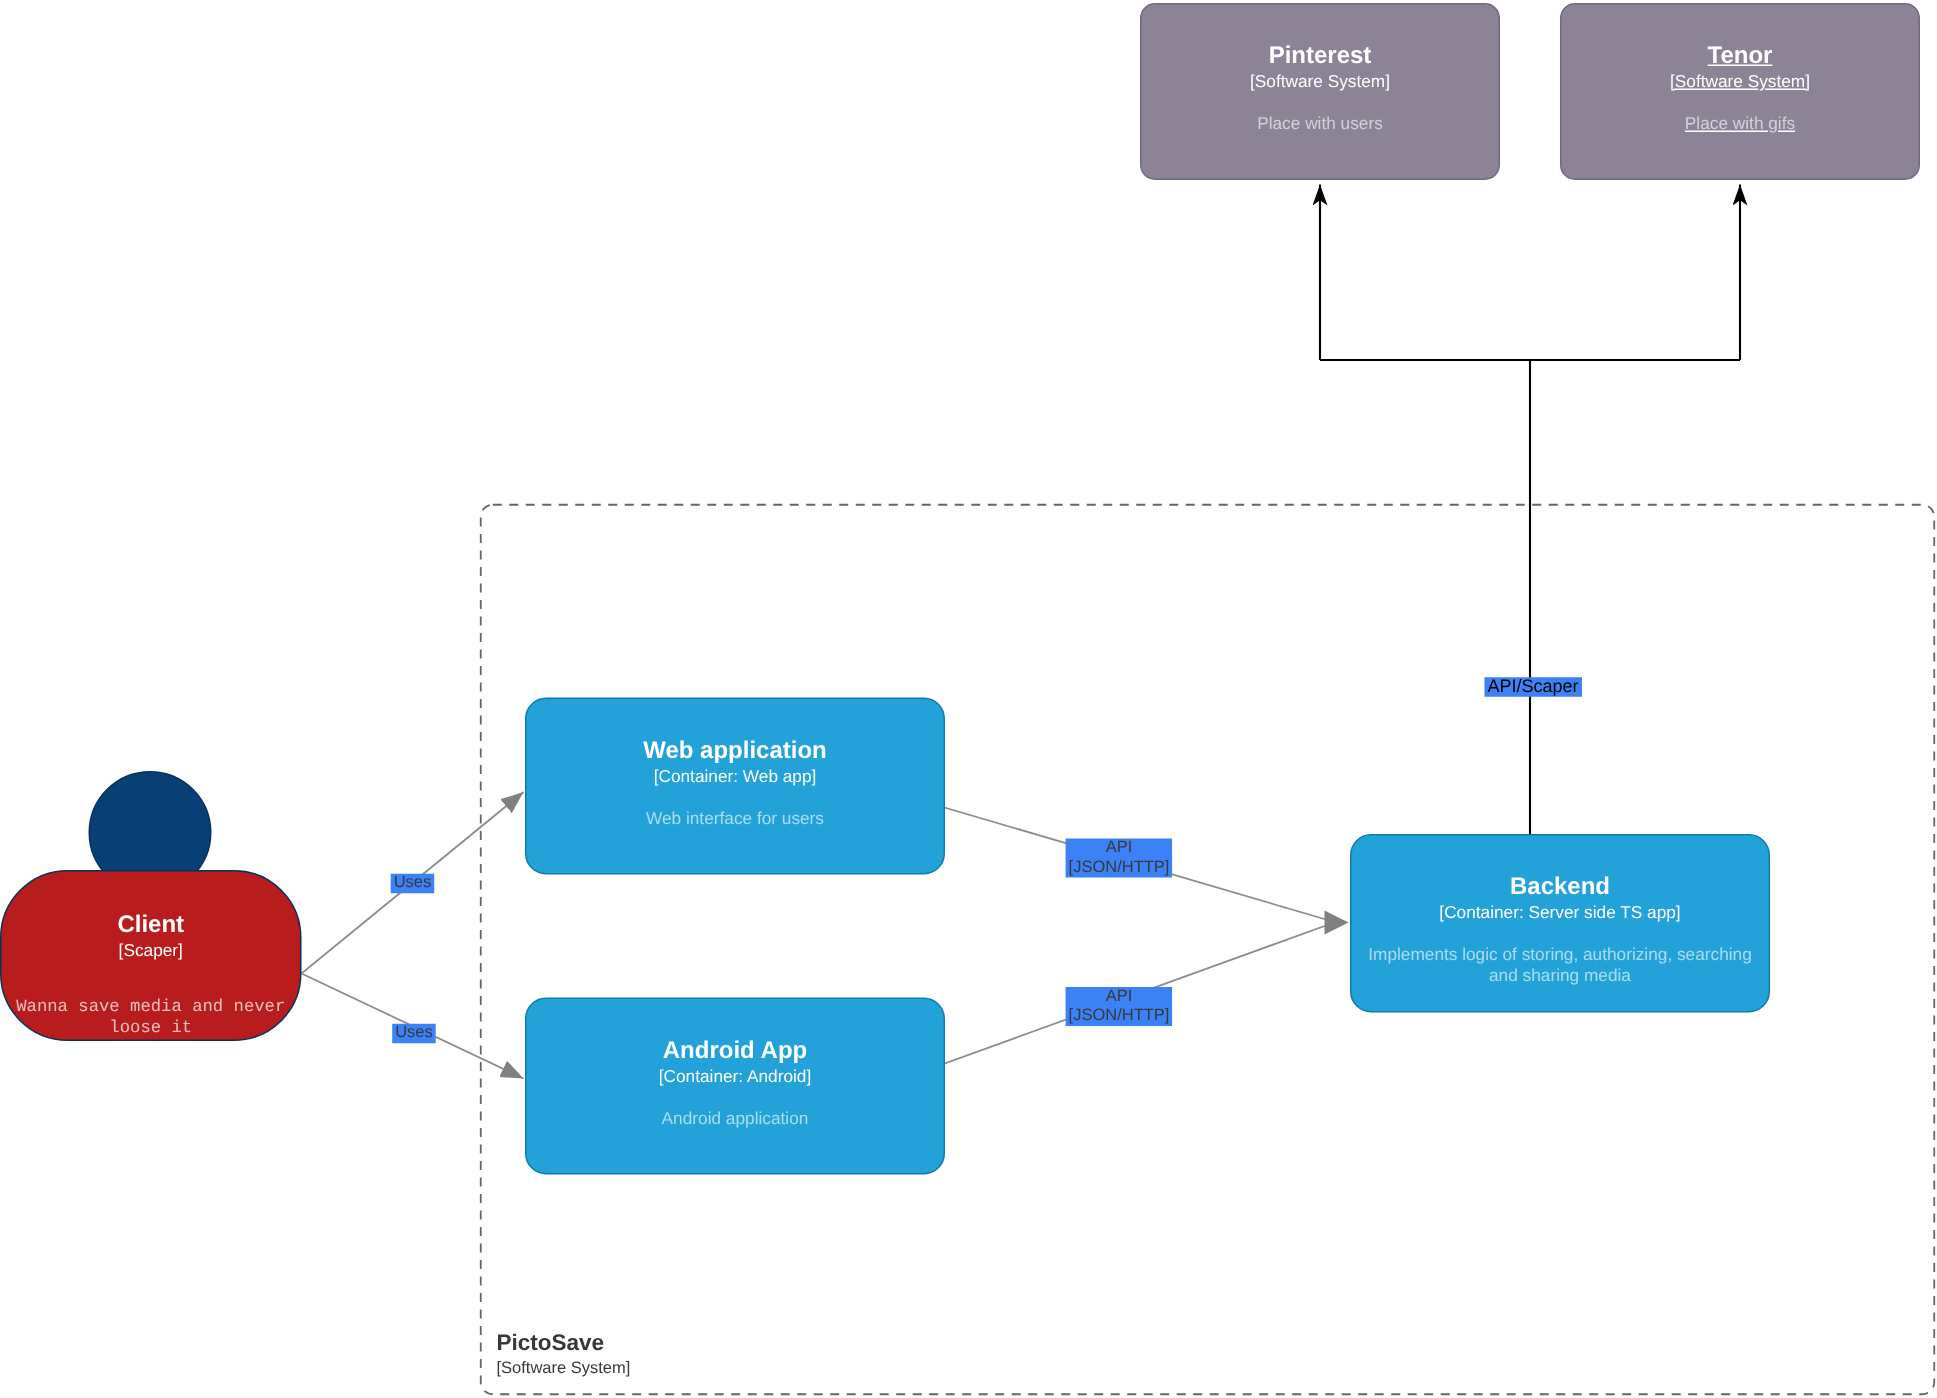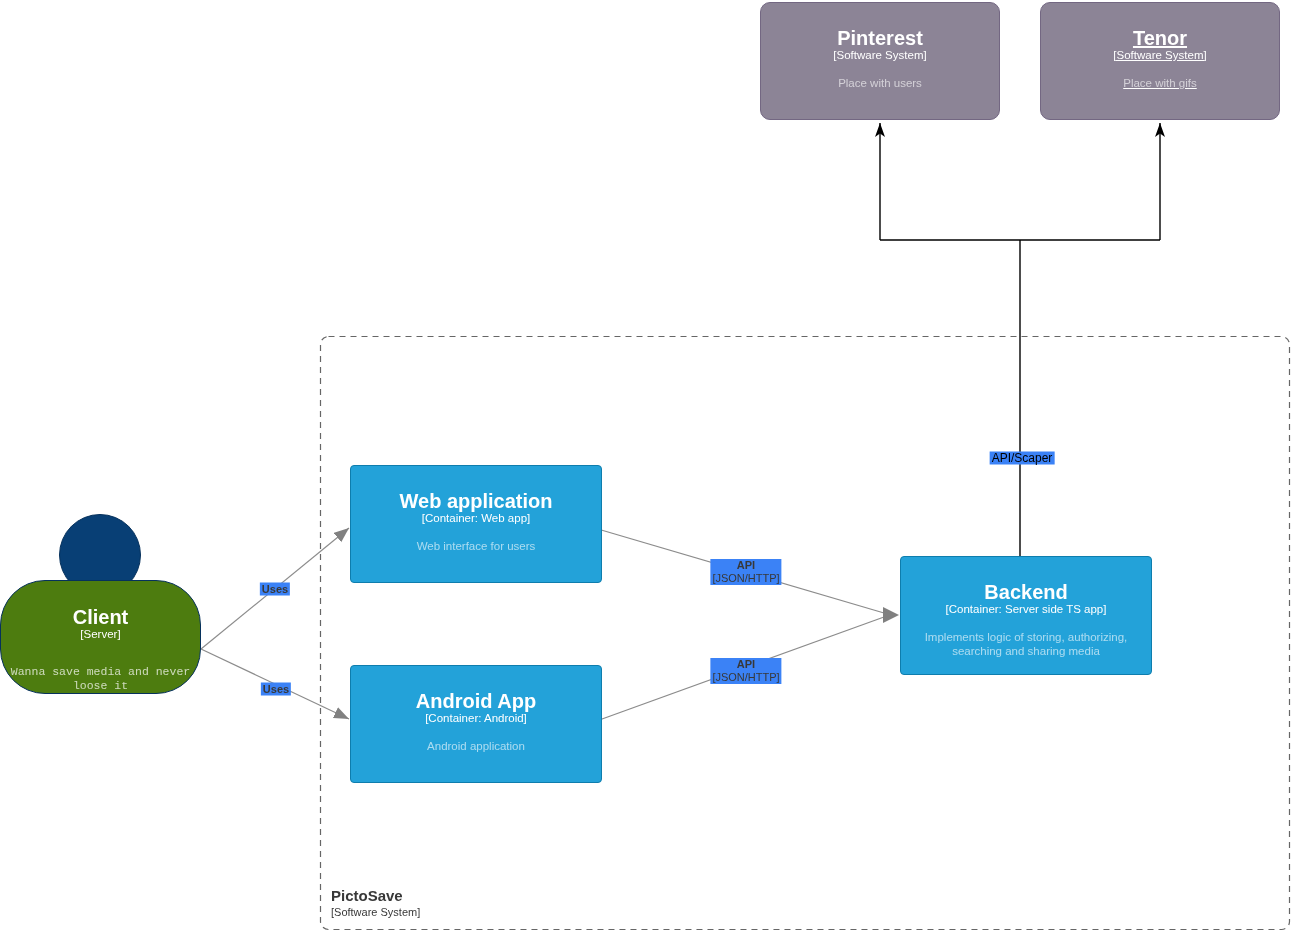--- a/index.html
+++ b/index.html
@@ -18,21 +18,21 @@
   }
   .node {
     position: absolute;
     z-index: 2;
     box-sizing: border-box;
     text-align: center;
     color: #ffffff;
     padding: 25px 6px 0 6px;
   }
   .node-title {
-    font-size: 20px;
+    font-size: 16px;
     font-weight: bold;
     line-height: 20px;
   }
   .node-sub {
     font-size: 11.5px;
     line-height: 15px;
   }
   .node-desc {
     font-size: 11.5px;
     line-height: 14px;
@@ -41,55 +41,55 @@
   }
   .external {
     background: #8C8496;
     border: 1px solid #736782;
     border-radius: 10px;
     width: 240px; height: 118px;
   }
   .container-box {
     background: #23A2D9;
     border: 1px solid #0E7DAD;
-    border-radius: 4px;
-    width: 252px; height: 118px;
+    border-radius: 14px;
+    width: 280px; height: 118px;
   }
   .person-head {
     position: absolute;
     z-index: 2;
     width: 82px; height: 82px;
     border-radius: 50%;
     background: #083F75;
     border: 1px solid #06315C;
     box-sizing: border-box;
   }
   .person-body {
-    background: #4d7c0f;
+    background: #b91c1c;
     border: 1px solid #06315C;
     border-radius: 45px;
     width: 201px; height: 114px;
     padding-top: 26px;
   }
   .person-body .node-desc { margin-top: 23px; color: rgba(255,255,255,0.72); font-family: Liberation Mono, monospace; }
   .edge-label {
     position: absolute;
     z-index: 3;
     transform: translate(-50%, -50%);
     background: #3b82f6;
     text-align: center;
     font-size: 11px;
     line-height: 13px;
     color: #383838;
     padding: 0 2px;
     white-space: nowrap;
   }
-  .edge-label .lbl-main { font-weight: bold; }
+  .edge-label .lbl-main { font-weight: normal; }
   .edge-label.plain { font-weight: normal; font-size: 12px; color: #000000; }
-  .edge-label.bold-only { font-weight: bold; }
+  .edge-label.bold-only { font-weight: normal; }
   .boundary-label {
     position: absolute;
     z-index: 2;
     left: 331px;
     top: 886px;
     text-align: left;
     color: #383838;
   }
   .boundary-title { font-size: 15px; font-weight: bold; line-height: 19px; }
   .boundary-sub { font-size: 11px; line-height: 14px; }
@@ -135,21 +135,21 @@
 
   <div class="node external" style="left:1040px; top:2px;text-decoration:underline;">
     <div class="node-title">Tenor</div>
     <div class="node-sub">[Software System]</div>
     <div class="node-desc">Place with gifs</div>
   </div>
 
   <div class="person-head" style="left:59px; top:514px;"></div>
   <div class="node person-body" style="left:0px; top:580px;">
     <div class="node-title">Client</div>
-    <div class="node-sub">[Server]</div>
+    <div class="node-sub">[Scaper]</div>
     <div class="node-desc">Wanna save media and never loose it</div>
   </div>
 
   <div class="node container-box" style="left:350px; top:465px;">
     <div class="node-title">Web application</div>
     <div class="node-sub">[Container: Web app]</div>
     <div class="node-desc">Web interface for users</div>
   </div>
 
   <div class="node container-box" style="left:350px; top:665px;">

